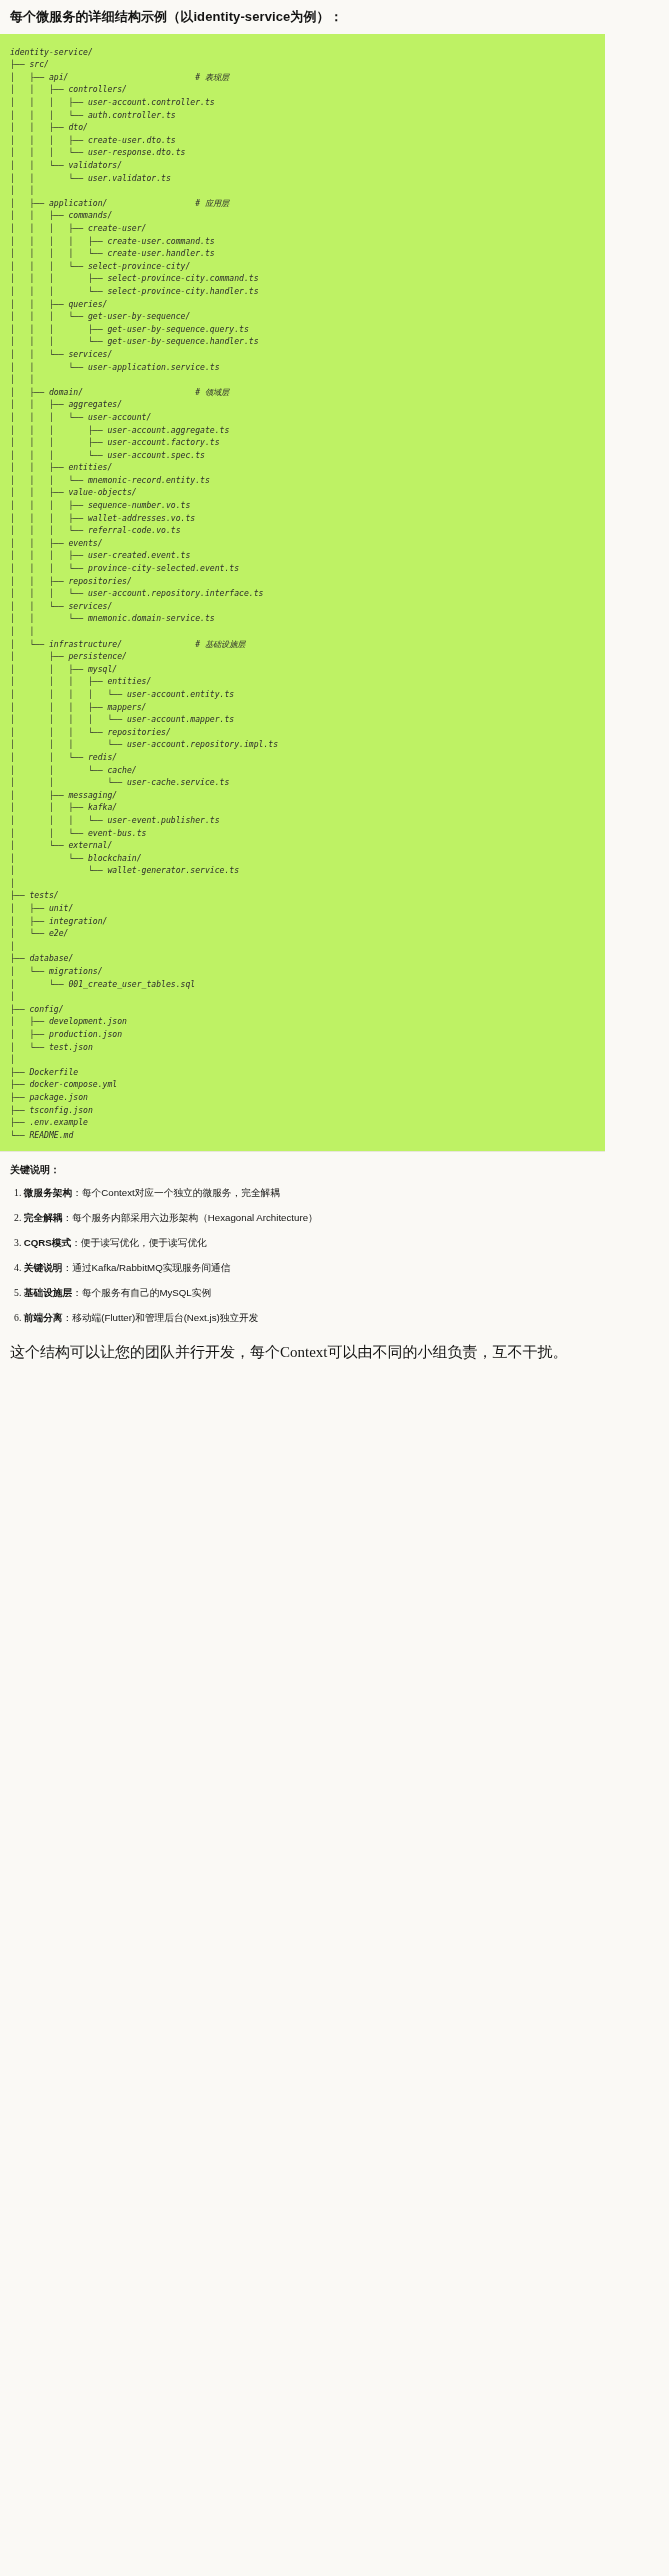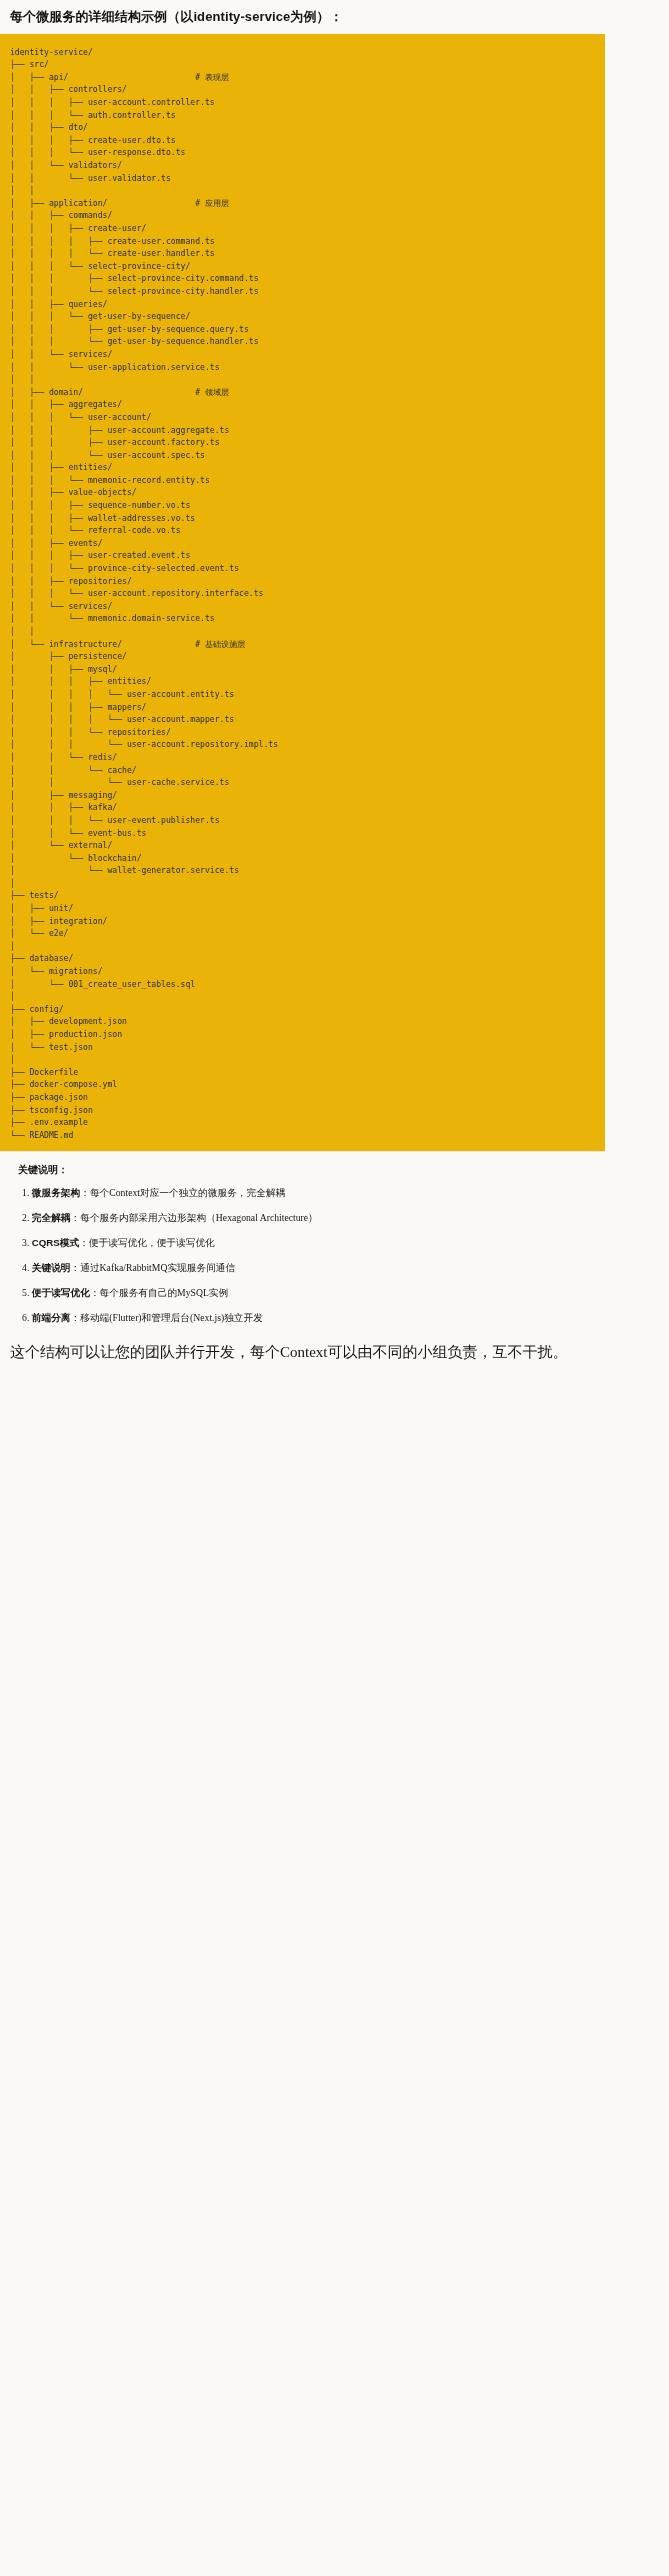--- a/index.html
+++ b/index.html
@@ -34,25 +34,26 @@
   }
 
   .rule {
     height: 0.6px;
     background: #e8e6dc;
     width: 100%;
   }
 
   
   .code-block {
-    background: #eab308;
+    background: #bef264;
     padding: 11.3px 10px 10px 10px;
     box-sizing: border-box;
     width: 100%;
     overflow: hidden;
+    font-style: italic;
   }
   pre.tree {
     margin: 0;
     padding: 0;
     font-family: "DejaVu Sans Mono", "Liberation Mono", monospace;
     font-size: 8.1px;
     line-height: 12.6px;
     color: #2b2b2b;
     white-space: pre;
     letter-spacing: 0px;
@@ -60,21 +61,20 @@
   }
   pre.tree .cmt {
     color: #2b2b2b;
     text-align: center;
   }
 
   
   .keypoints {
     padding: 10px 10px 6.3px 10px;
     box-sizing: border-box;
-    margin-left: 8px;
   }
   .kp-heading {
     font-family: "Liberation Sans", "DejaVu Sans", sans-serif;
     font-weight: bold;
     font-size: 10px;
     line-height: 15px;
     margin: 0 0 8.8px 0;
     color: #141413;
   }
   ol.kp-list {
@@ -92,21 +92,21 @@
     font-family: "Liberation Serif", serif;
   }
   .kp-term {
     font-family: "Liberation Sans", "DejaVu Sans", sans-serif;
     font-weight: bold;
   }
   .kp-sep {
     font-family: "Liberation Serif", serif;
   }
   .kp-desc {
-    font-family: Liberation Serif, serif;
+    font-family: Liberation Sans, sans-serif;
   }
   .closing {
     font-size: 15px;
     line-height: 15px;
     margin: 2.5px 0 0 0;
     padding: 0 10px 11.3px 10px;
     color: #141413;
   }
 </style>
 </head>
@@ -210,21 +210,21 @@
 
   <div class="rule"></div>
 
   <div class="keypoints">
     <div class="kp-heading">关键说明：</div>
     <ol class="kp-list">
         <li><span class="kp-term">微服务架构</span><span class="kp-sep">：</span><span class="kp-desc">每个Context对应一个独立的微服务，完全解耦</span></li>
         <li><span class="kp-term">完全解耦</span><span class="kp-sep">：</span><span class="kp-desc">每个服务内部采用六边形架构（Hexagonal Architecture）</span></li>
         <li><span class="kp-term">CQRS模式</span><span class="kp-sep">：</span><span class="kp-desc">便于读写优化，便于读写优化</span></li>
         <li><span class="kp-term">关键说明</span><span class="kp-sep">：</span><span class="kp-desc">通过Kafka/RabbitMQ实现服务间通信</span></li>
-        <li><span class="kp-term">便于读写优化</span><span class="kp-sep">：</span><span class="kp-desc">每个服务有自己的MySQL实例</span></li>
+        <li><span class="kp-term">基础设施层</span><span class="kp-sep">：</span><span class="kp-desc">每个服务有自己的MySQL实例</span></li>
         <li><span class="kp-term">前端分离</span><span class="kp-sep">：</span><span class="kp-desc">移动端(Flutter)和管理后台(Next.js)独立开发</span></li>
       </ol>
   </div>
 
   <p class="closing">这个结构可以让您的团队并行开发，每个Context可以由不同的小组负责，互不干扰。</p>
 
 </div>
 
 
 </body></html>

